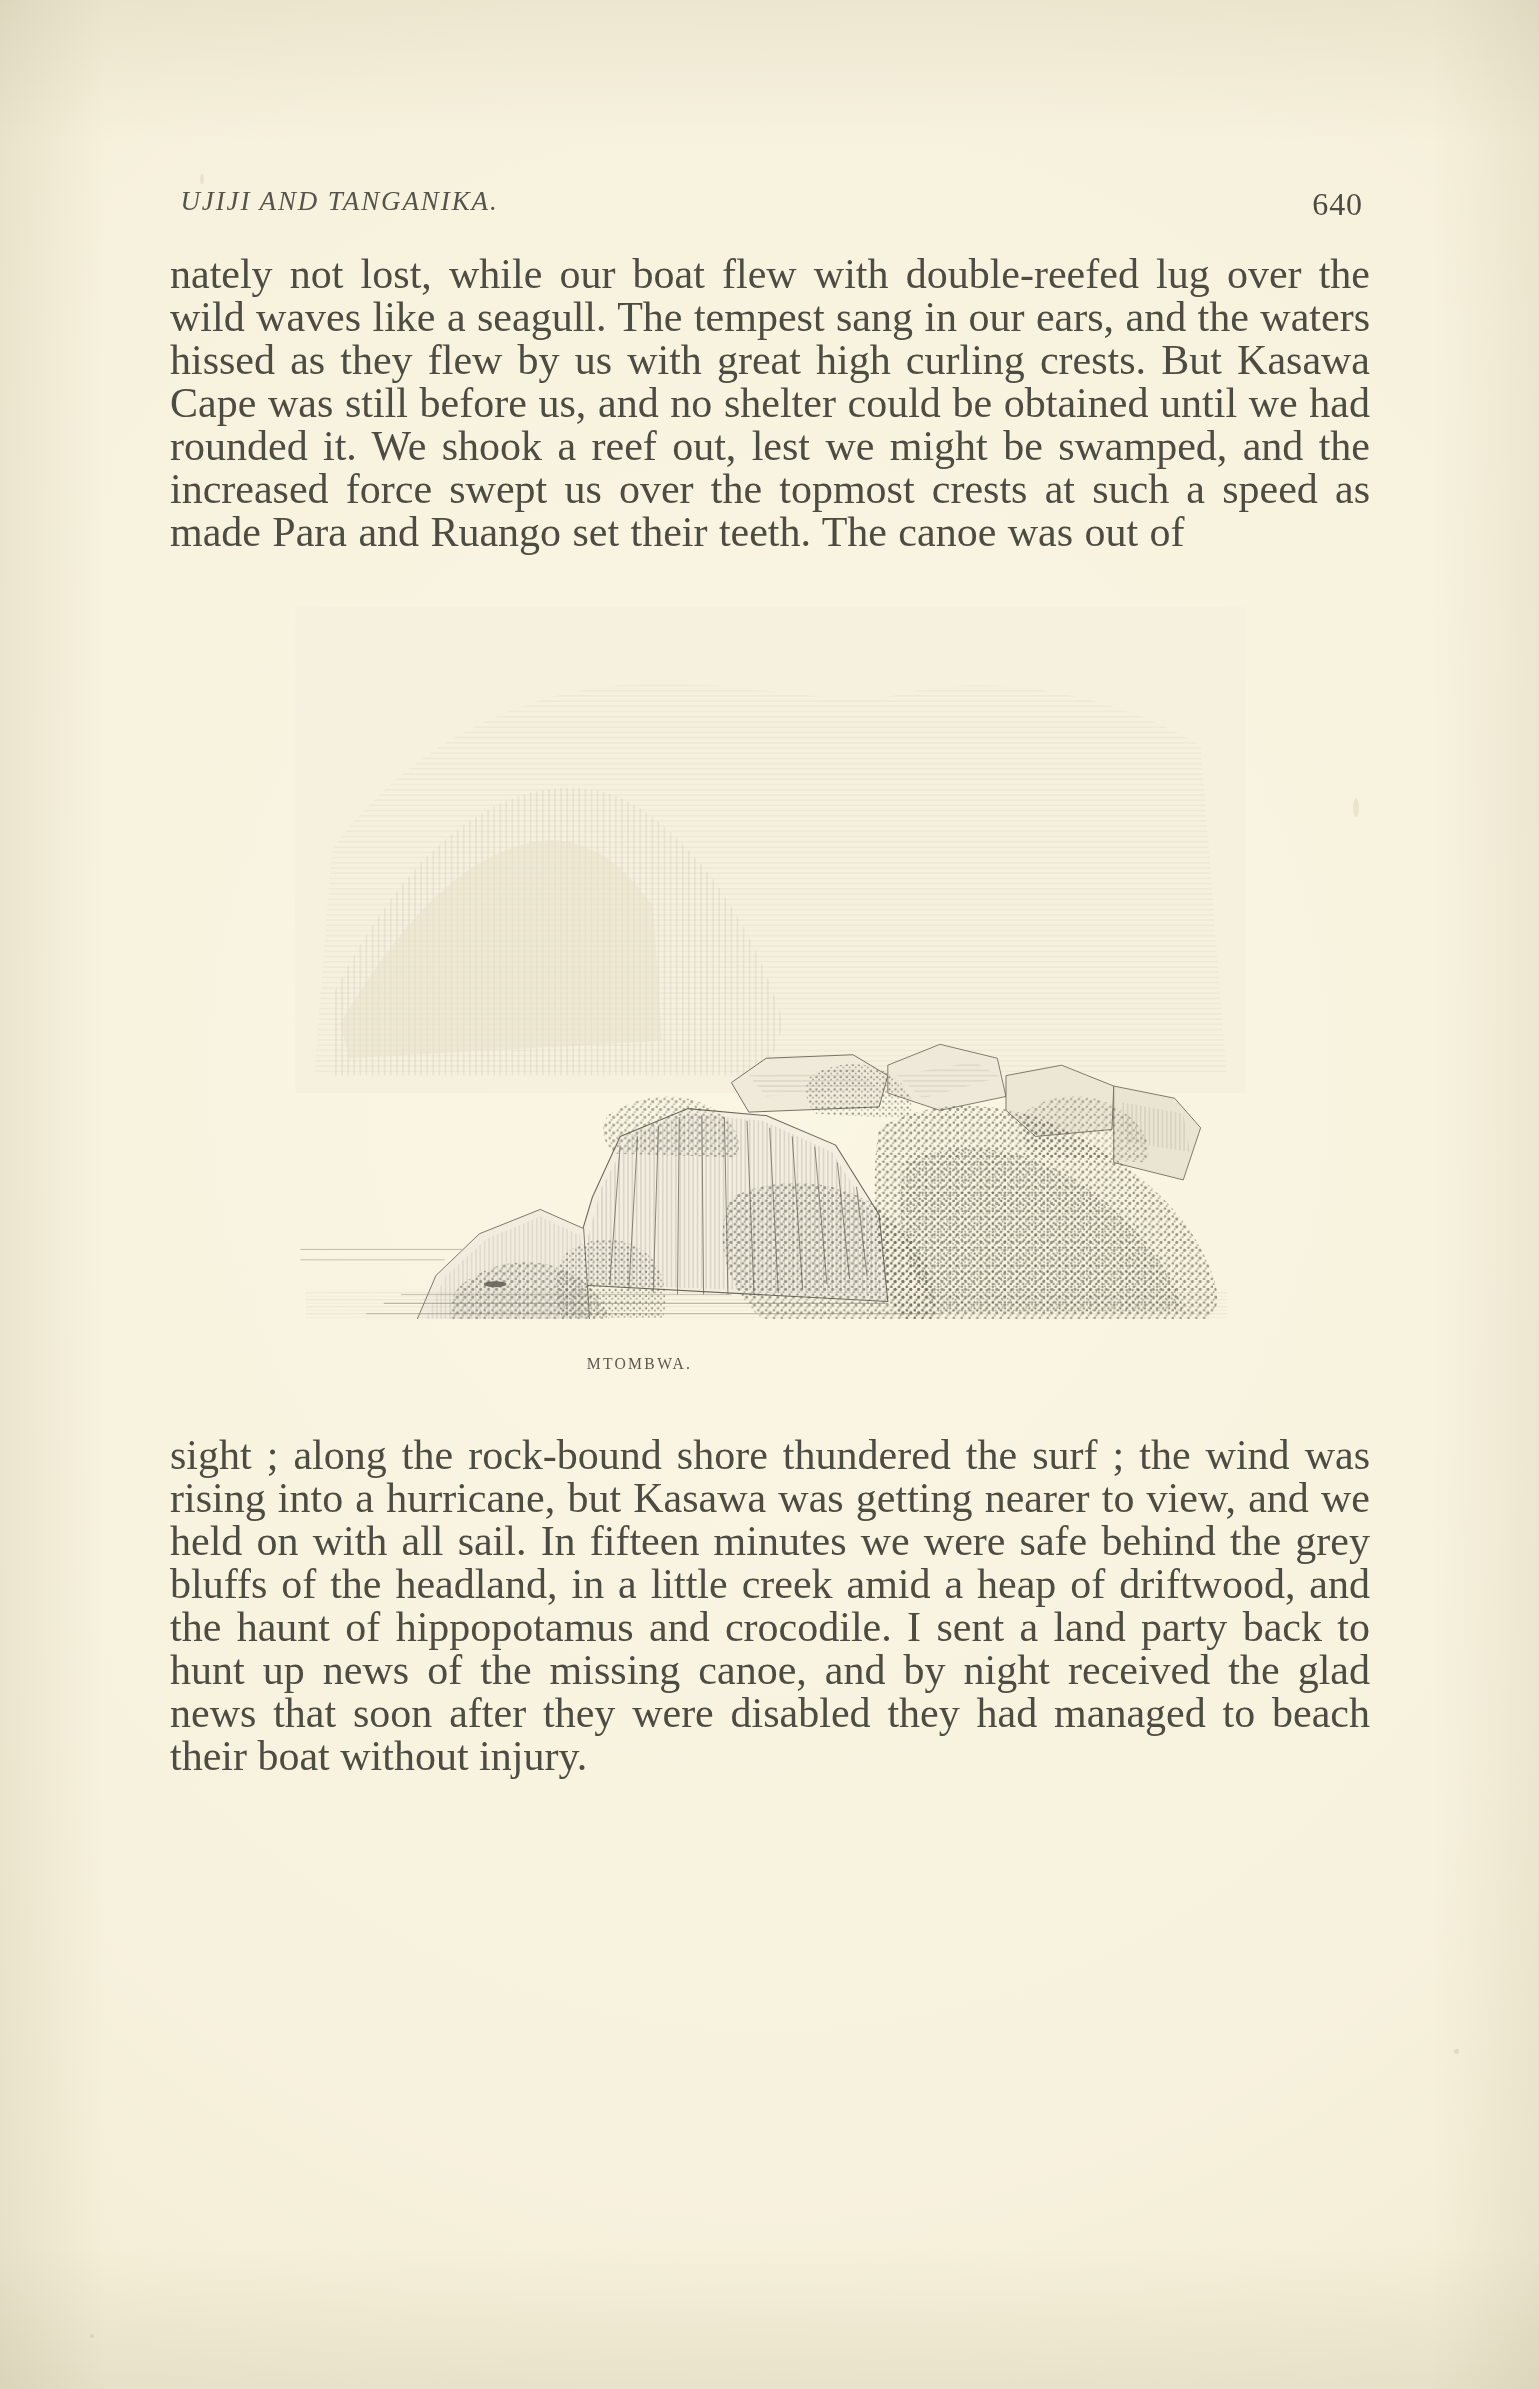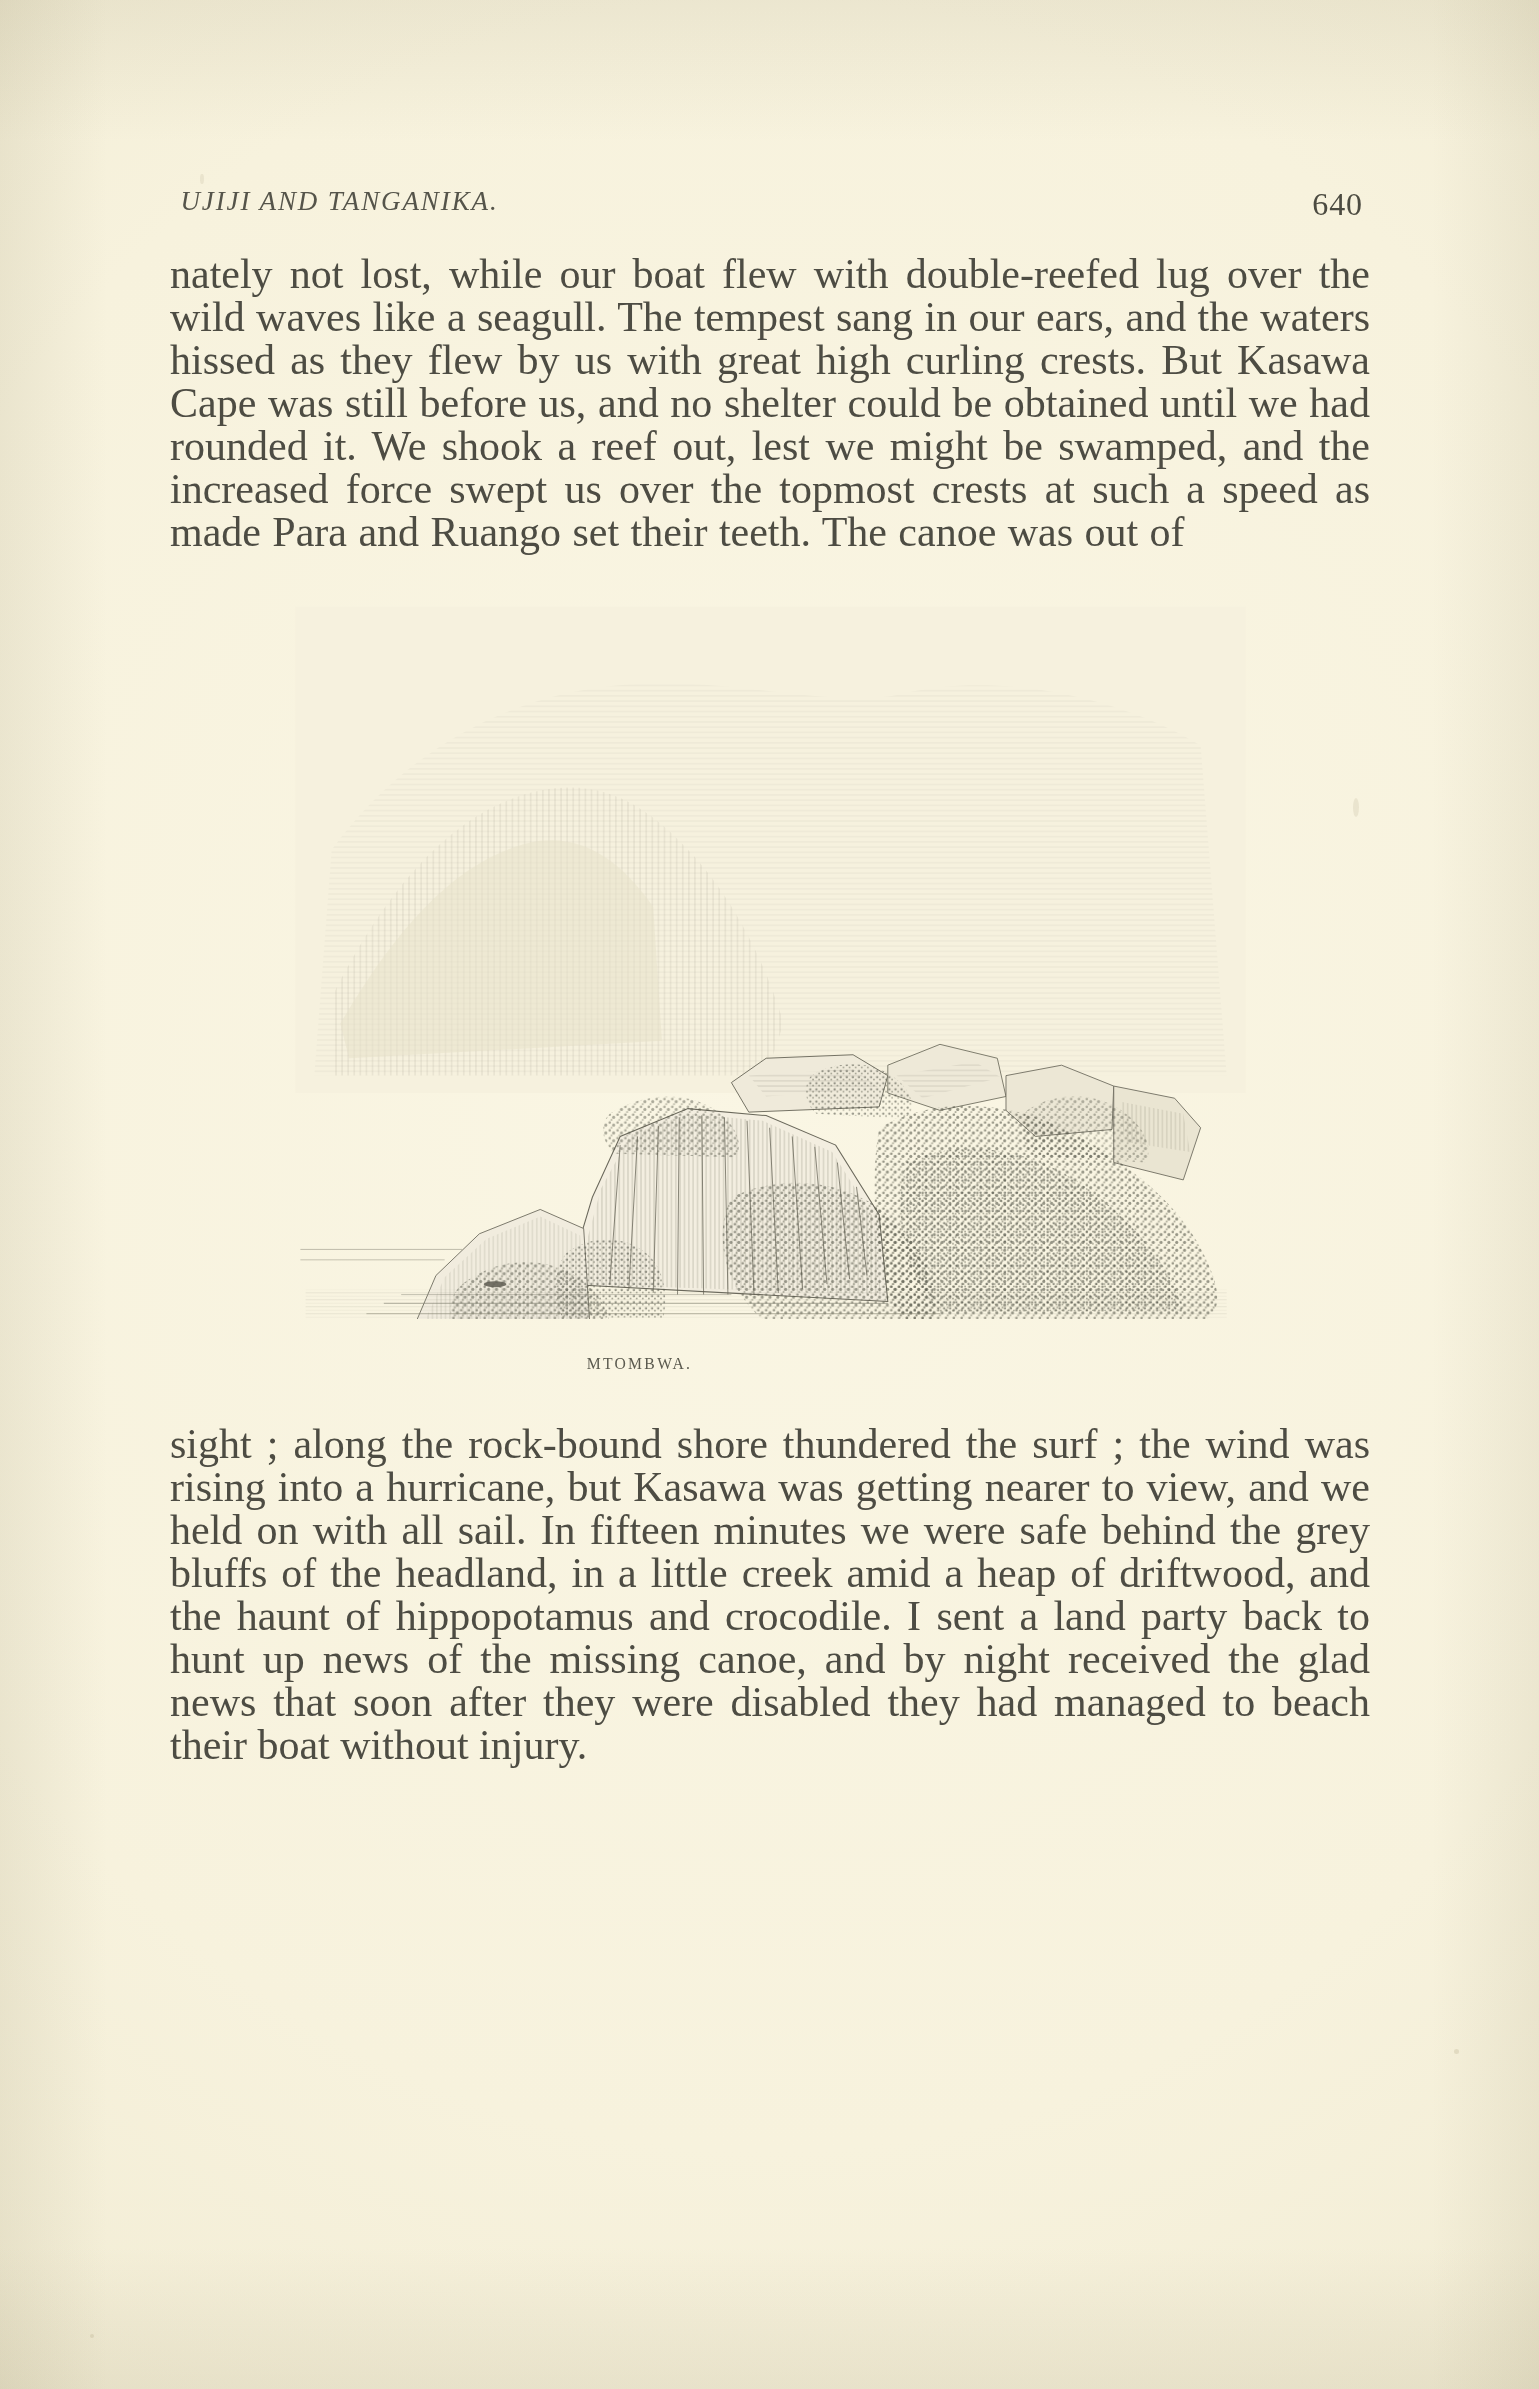--- a/index.html
+++ b/index.html
@@ -68,21 +68,21 @@
   .para {
     font-size: 42px;
     line-height: 43px;
     text-align: justify;
     color: #4d4c43;
     margin: 0;
     -webkit-hyphens: none;
     hyphens: none;
   }
   .para.upper { word-spacing: 0.9px; }
-  .para.lower { margin-top: 1px; }
+  .para.lower { margin-top: 12px; }
 
   
   .figure {
     margin: 35px 0 0 0;
     text-align: center;
   }
   .engraving-wrap {
     width: 983px;
     margin: 0 auto;
     position: relative;

